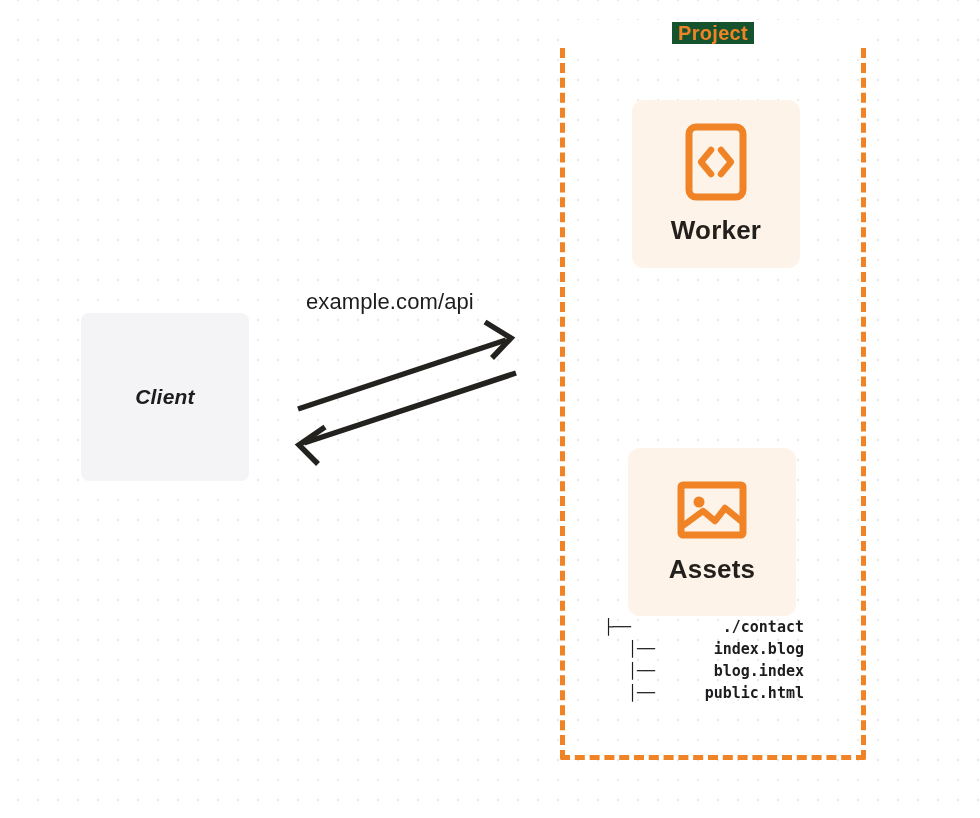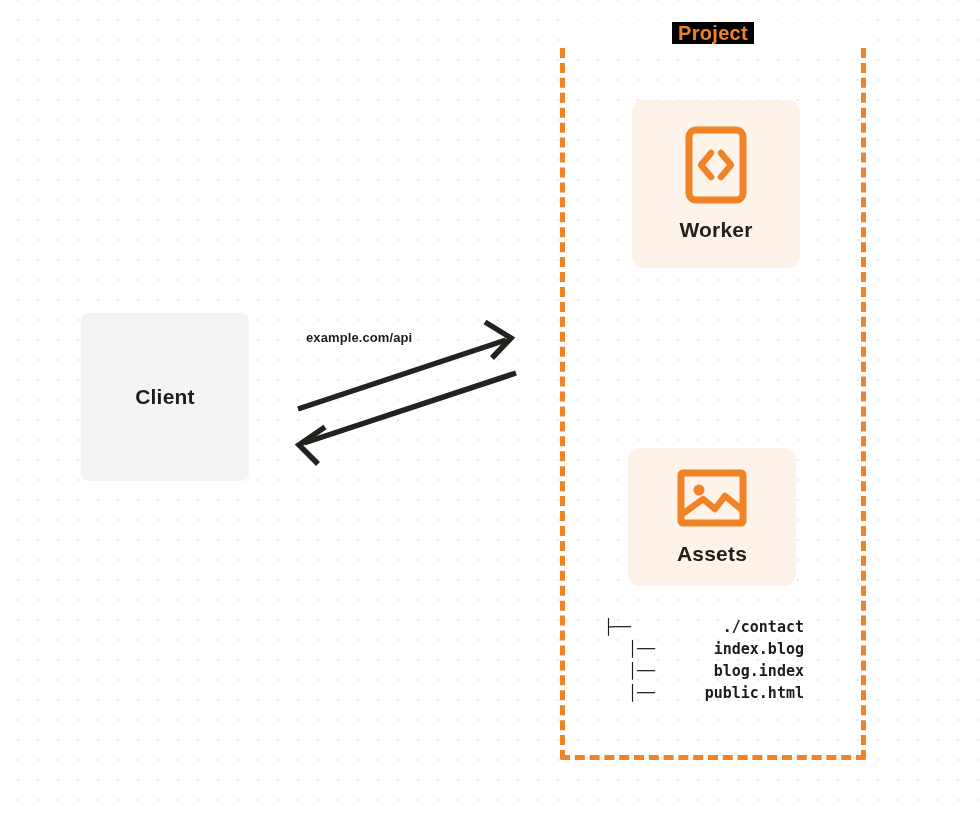--- a/index.html
+++ b/index.html
@@ -29,20 +29,21 @@
     position: absolute;
     left: 81px;
     top: 313px;
     width: 168px;
     height: 168px;
     background: #f4f4f6;
     border-radius: 8px;
     display: flex;
     align-items: center;
     justify-content: center;
+    font-style: italic;
   }
   .client-label {
     font-size: 21px;
     font-weight: bold;
     color: #1d1d1f;
     letter-spacing: 0.2px;
   }
 
   
   .arrow-svg {
@@ -64,26 +65,25 @@
     stroke-width: 5.5;
     stroke-linecap: butt;
     stroke-linejoin: miter;
     fill: none;
   }
 
   .req-label {
     position: absolute;
     left: 306px;
     top: 289px;
-    font-size: 13px;
-    font-weight: bold;
+    font-size: 22px;
+    font-weight: normal;
     color: #1d1d1f;
     letter-spacing: 0.1px;
     white-space: nowrap;
-    margin-top: 41px;
   }
 
   
   .project-box {
     position: absolute;
     left: 560px;
     top: 33px;
     width: 306px;
     height: 727px;
     border: 5px dashed #ef8325;
@@ -98,21 +98,21 @@
     text-align: center;
     font-size: 20px;
     font-weight: bold;
     color: #ef8325;
     letter-spacing: 0.3px;
     background: #ffffff;
     padding: 0 2px;
     line-height: 26px;
   }
   .project-title span {
-    background: #000000;
+    background: #14532d;
     padding: 0 6px;
     margin-top: 42px;
   }
 
   
   .card {
     position: absolute;
     background: #fdf3e9;
     border-radius: 12px;
     display: flex;
@@ -123,29 +123,29 @@
     left: 632px;
     top: 100px;
     width: 168px;
     height: 168px;
     justify-content: center;
   }
   .card-assets {
     left: 628px;
     top: 448px;
     width: 168px;
-    height: 138px;
+    height: 168px;
     justify-content: center;
   }
   .card-icon {
     display: block;
     margin-bottom: 14px;
   }
   .card-label {
-    font-size: 21px;
+    font-size: 26px;
     font-weight: bold;
     color: #231f1c;
     letter-spacing: 0.2px;
   }
 
   
   .file-tree {
     position: absolute;
     left: 604px;
     top: 616px;

